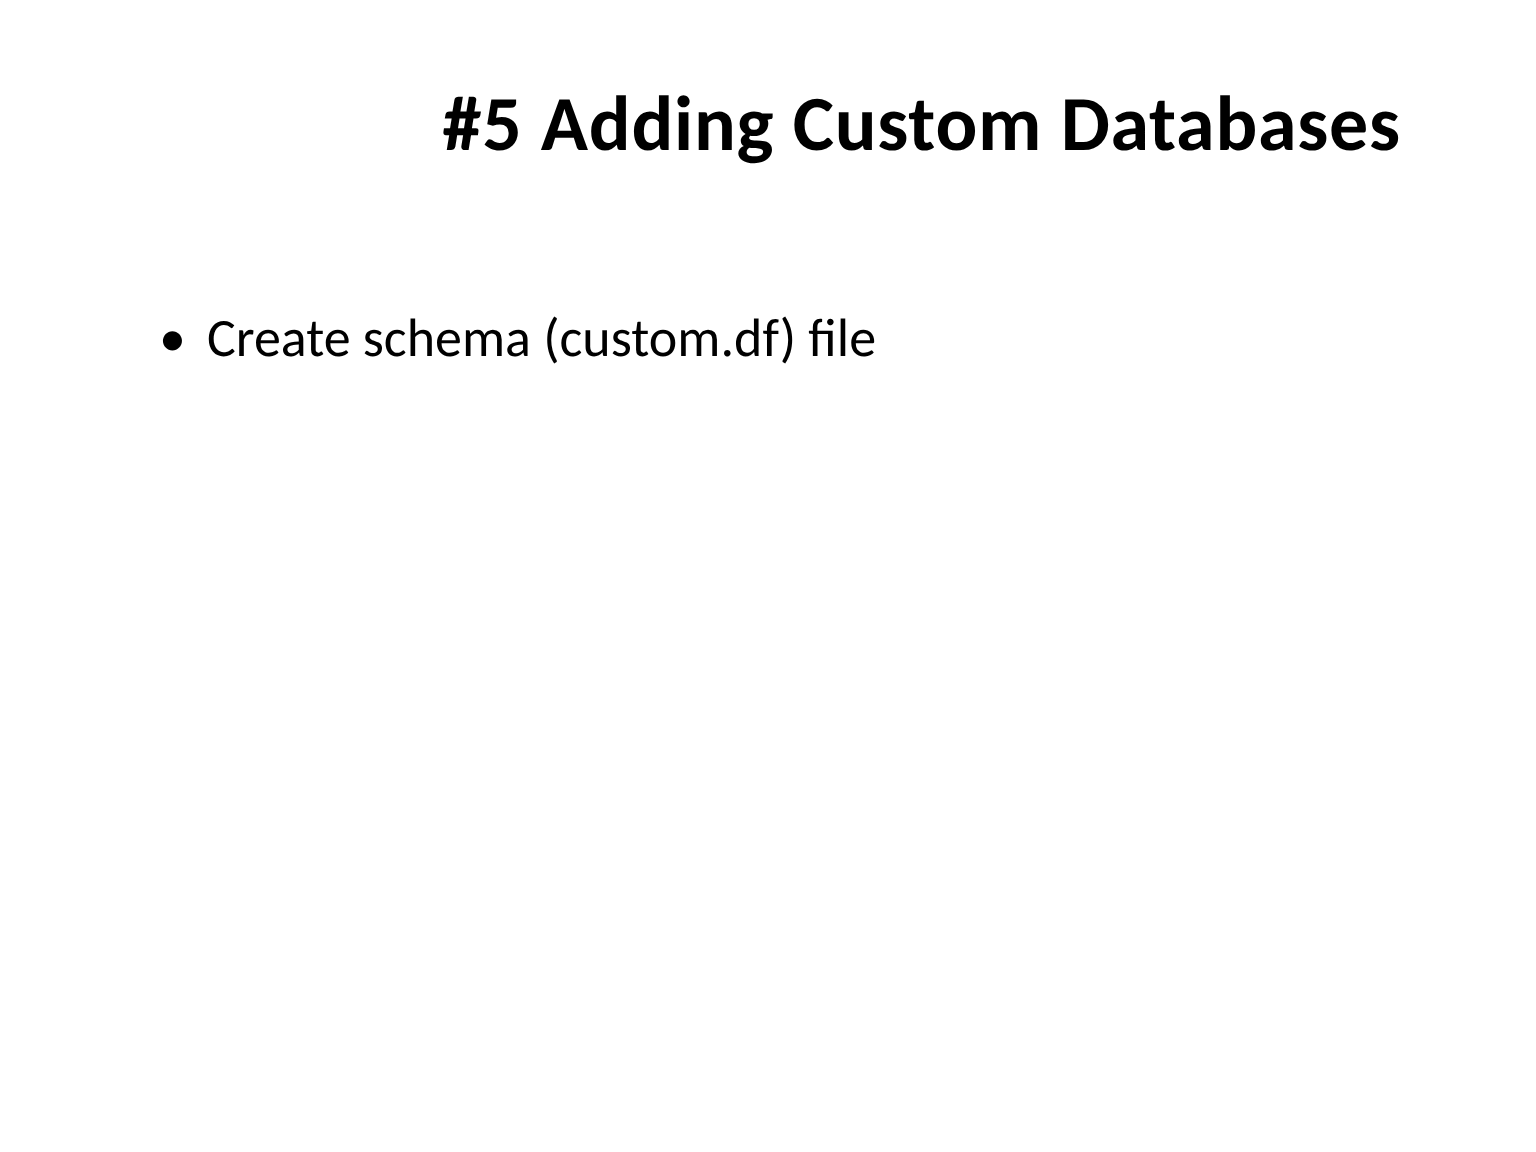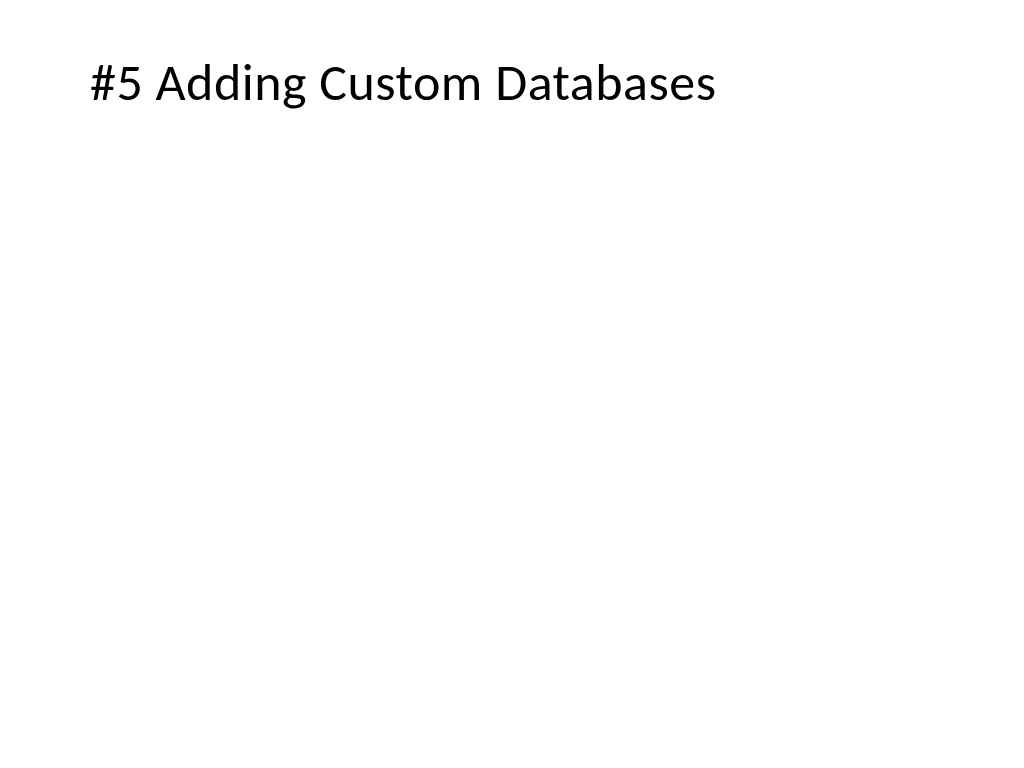--- a/index.html
+++ b/index.html
@@ -11,22 +11,22 @@
       width: 1024px;
       height: 768px;
       background: #ffffff;
       font-family: Calibri, "Segoe UI", Arial, sans-serif;
       color: #000000;
       padding: 50px 90px;
       overflow: hidden;
     }
     .slide-title {
       font-size: 52px;
-      font-weight: 400;
-      text-align: left;
+      font-weight: 700;
+      text-align: right;
       margin-bottom: 84px;
       letter-spacing: 0.5px;
     }
     .bullet-list {
       list-style: none;
       padding-left: 10px;
     }
     .bullet-item {
       font-size: 36px;
       font-weight: 400;
@@ -42,13 +42,14 @@
       top: 0;
       font-size: 36px;
     }
   </style>
 </head>
 <body>
 
 <h1 class="slide-title">#5 Adding Custom Databases</h1>
 
 <ul class="bullet-list">
+  <li class="bullet-item">Create schema (custom.df) file</li>
 </ul>
 
 </body></html>

